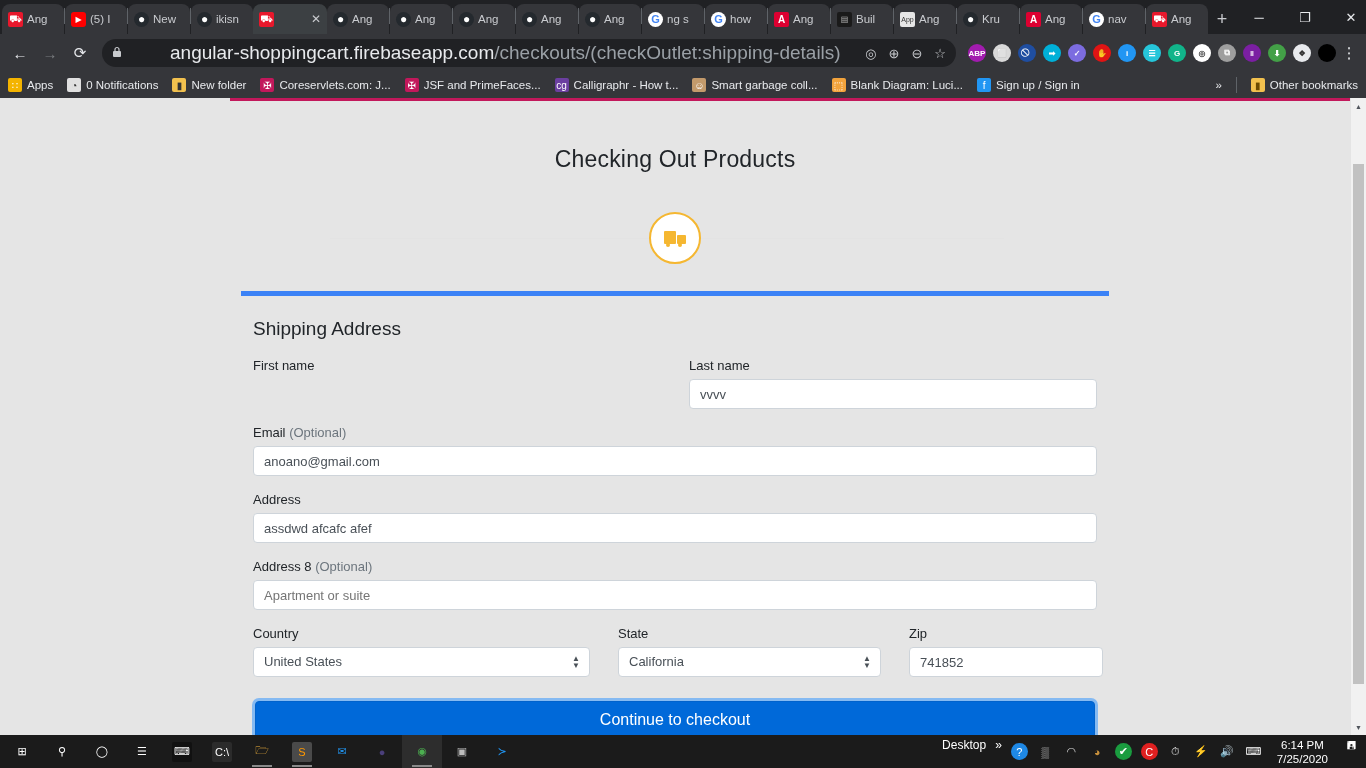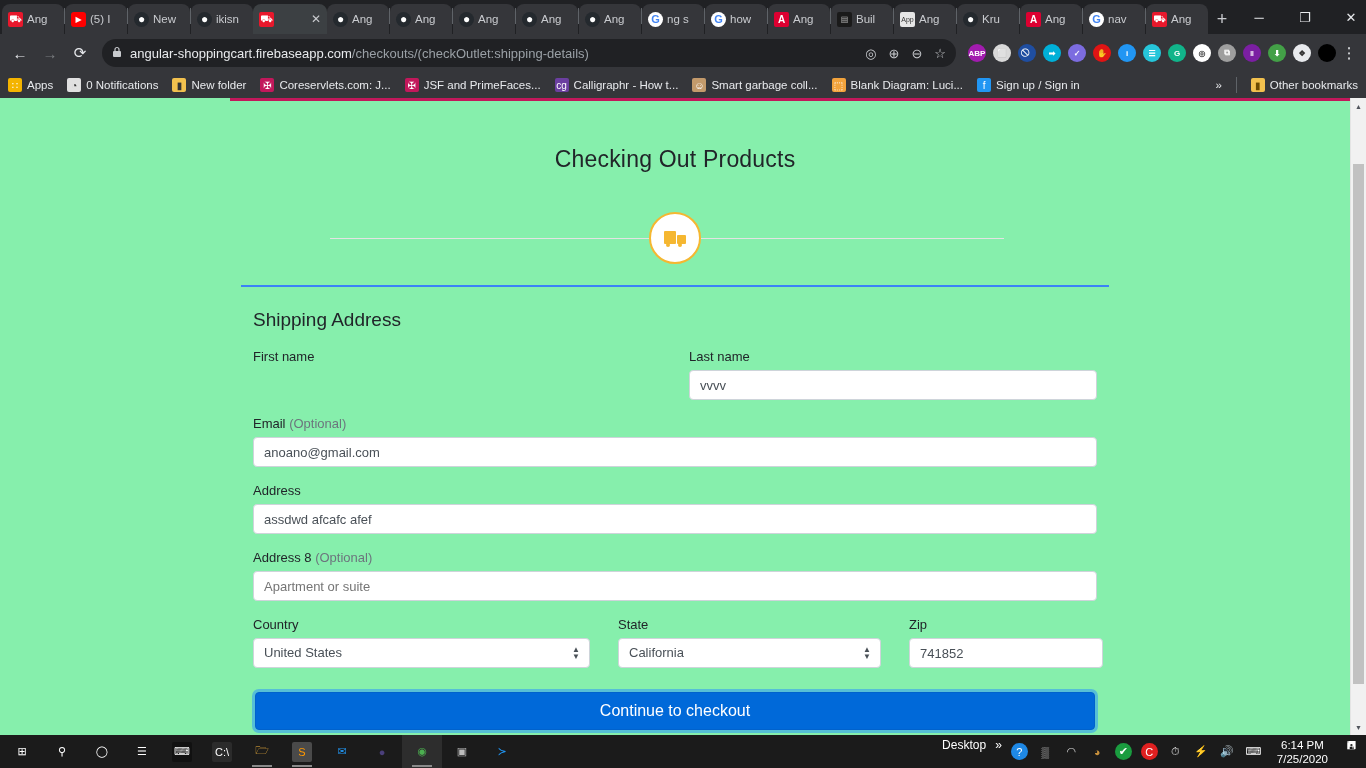--- a/index.html
+++ b/index.html
@@ -62,21 +62,21 @@
     justify-content: center; color: #e8eaed; font-size: 15px; border-radius: 50%;
     flex: 0 0 28px;
   }
   .navbtn.dim { color: #7a7d81; }
   .omnibox {
     flex: 1 1 auto; height: 28px; background: #202124; border-radius: 14px;
     display: flex; align-items: center; padding: 0 10px; margin: 0 6px;
     gap: 8px; min-width: 0;
   }
   .lock { font-size: 11px; color: #c9cbcf; flex: 0 0 auto; }
-  .url { font-size: 13px; color: #9aa0a6; white-space: nowrap; overflow: hidden; }
+  .url { font-size: 19px; color: #9aa0a6; white-space: nowrap; overflow: hidden; margin-left: 40px; }
   .url .host { color: #e8eaed; }
   .omni-icons { margin-left: auto; display: flex; gap: 12px; align-items: center; flex: 0 0 auto; }
   .omni-icons span { color: #c9cbcf; font-size: 13px; }
   .ext-row { display: flex; align-items: center; gap: 7px; padding-left: 4px; flex: 0 0 auto; }
   .ext {
     width: 18px; height: 18px; border-radius: 50%; display: flex;
     align-items: center; justify-content: center; font-size: 8px;
     color: #fff; flex: 0 0 18px; font-weight: bold;
   }
   .menu-dots { color: #e8eaed; font-size: 15px; width: 22px; text-align: center; }
@@ -93,21 +93,21 @@
   }
   .bm-spacer { margin-left: auto; }
   .bm-sep { width: 1px; height: 16px; background: #5f6368; flex: 0 0 1px; }
 
   
   .viewport {
     flex: 1 1 auto; background: #fff; position: relative; overflow: hidden;
     display: flex;
   }
   .page {
-    flex: 1 1 auto; position: relative; overflow: hidden; background: #86efac;
+    flex: 1 1 auto; position: relative; overflow: hidden; background: #e5e5e5;
   }
   .loadbar {
     position: absolute; left: 230px; right: 0; top: 0; height: 3px;
     background: #c2185b;
   }
   .content {
     padding-top: 48px;
   }
   .page-title {
     text-align: center; font-size: 23px; color: #212529; font-weight: normal;
@@ -136,21 +136,21 @@
     background: #f5b731; border-radius: 1px;
   }
   .truck-ico .w1, .truck-ico .w2 {
     position: absolute; bottom: 0; width: 4px; height: 4px;
     background: #f5b731; border-radius: 50%;
   }
   .truck-ico .w1 { left: 2px; }
   .truck-ico .w2 { left: 14px; }
 
   .form-card {
-    width: 868px; margin: 14px auto 0; border-top: 2px solid #3b82f6;
+    width: 868px; margin: 20px auto 0; border-top: 5px solid #3b82f6;
     padding: 22px 12px 0;
   }
   .section-title {
     font-size: 19px; color: #212529; font-weight: normal; margin-bottom: 18px;
   }
   .frow { display: flex; gap: 28px; margin-bottom: 16px; }
   .fgroup { display: flex; flex-direction: column; flex: 1 1 0; min-width: 0; }
   .flabel { font-size: 13px; color: #212529; margin-bottom: 6px; }
   .flabel .opt { color: #6c757d; }
   .fctl {

